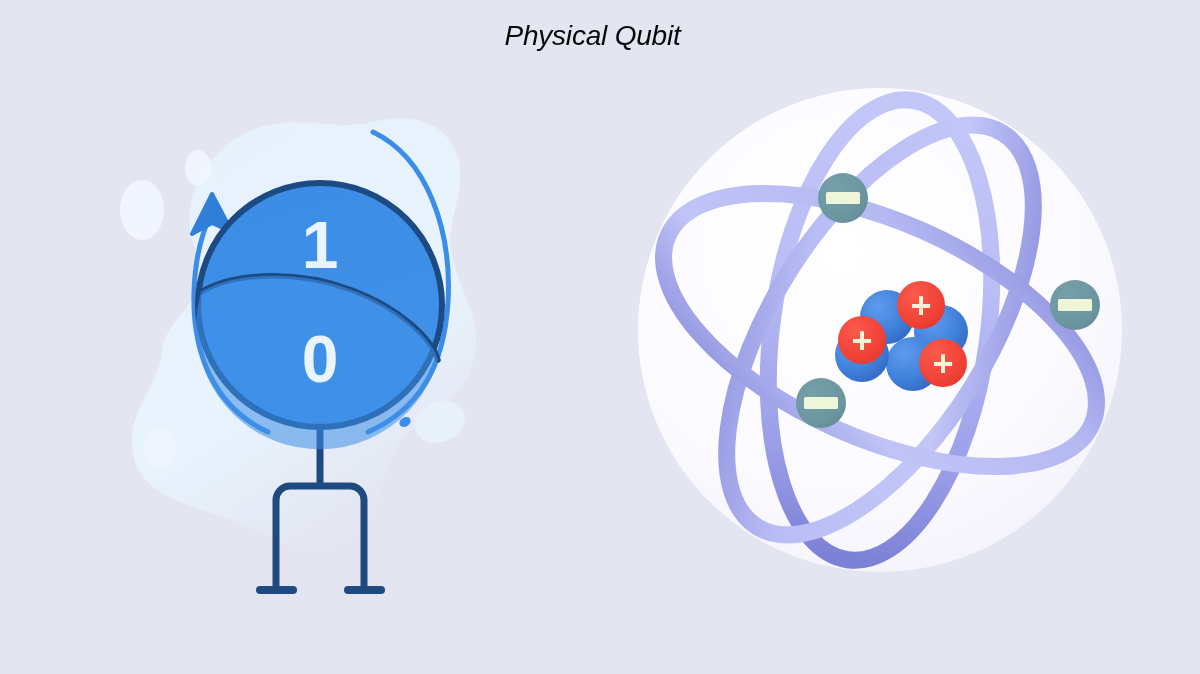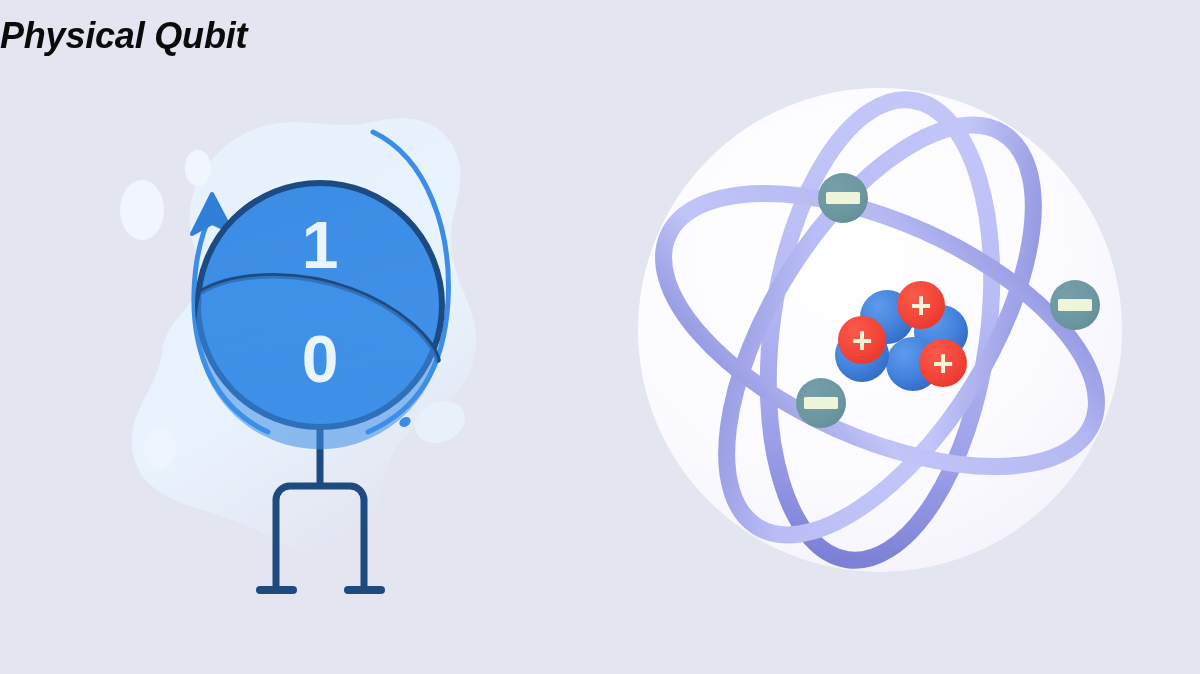--- a/index.html
+++ b/index.html
@@ -13,22 +13,23 @@
     height: 674px;
     background: #e3e5f1;
     overflow: hidden;
     font-family: "Liberation Sans", sans-serif;
   }
   #page-title {
     position: absolute;
     left: 0;
     top: 18px;
     width: 1185px;
-    font-size: 36px;
-    font-weight: bold;
+    text-align: center;
+    font-size: 28px;
+    font-weight: normal;
     font-style: italic;
     color: #0a0a0a;
     letter-spacing: -0.2px;
     line-height: 36px;
     user-select: none;
   }
   .illus {
     position: absolute;
     top: 0;
   }

